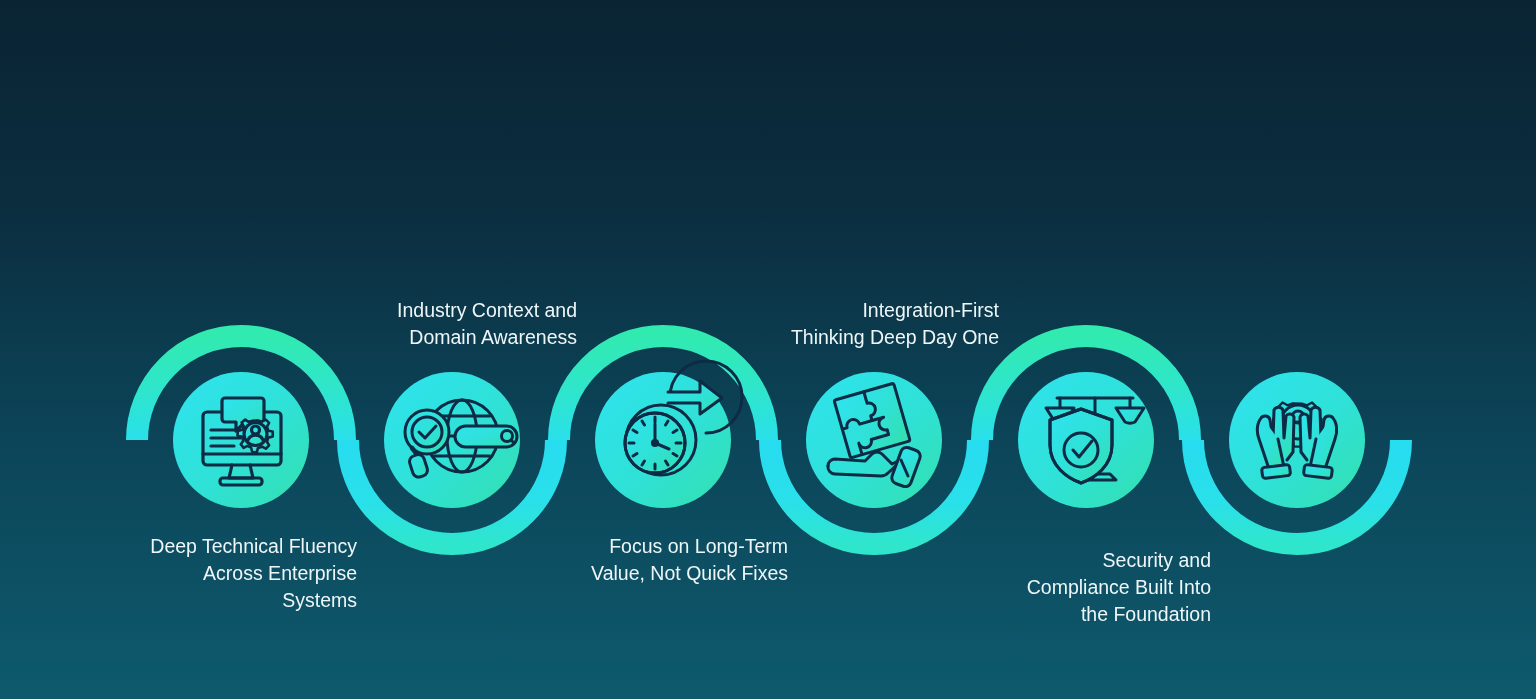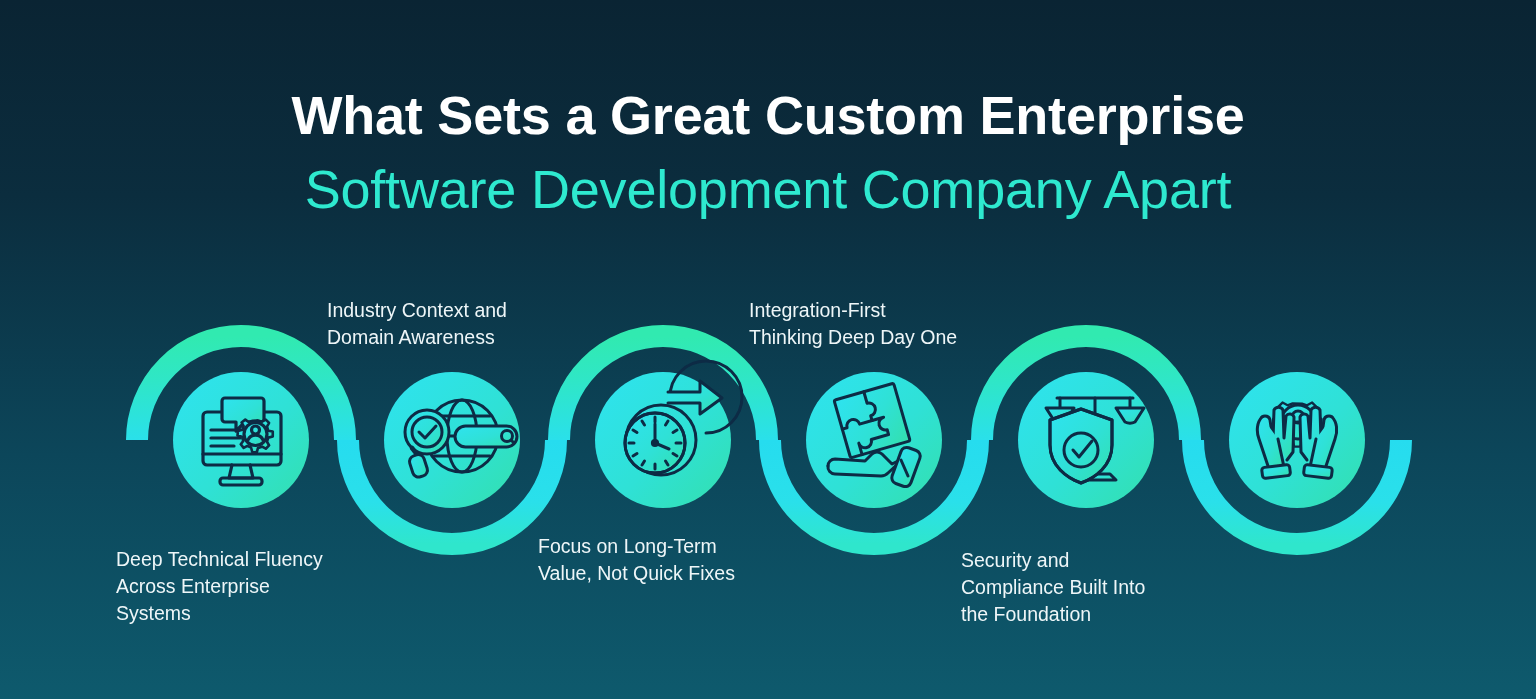--- a/index.html
+++ b/index.html
@@ -48,21 +48,21 @@
     margin-top: 20px;
     font-size: 54px;
     font-weight: normal;
     color: #2ee9cf;
     letter-spacing: -0.2px;
     font-family: "Liberation Sans", sans-serif;
   }
   .step-label {
     position: absolute;
     width: 250px;
-    text-align: left;
+    text-align: right;
     color: #eef6f8;
     font-size: 19.5px;
     line-height: 27px;
     font-family: "Liberation Sans", sans-serif;
     white-space: pre-line;
   }
   .label-above { }
   .label-below { }
 </style>
 </head>
@@ -245,26 +245,22 @@
         <path d="M 1262 417 c -5 5 -6 14 -3 22 l 10 30 l 15 -2 l -6 -28" fill="url(#gradCircle)"></path>
         <rect x="1262" y="466" width="28" height="11" rx="3" fill="url(#gradCircle)" transform="rotate(-7 1276 471)"></rect>
 
         <path d="M 1332 417 a 5 5 0 0 0 -8 3 l -3 20 l -1 -30 a 5 5 0 0 0 -9 0 l -1 28 l -2 -22 a 4.5 4.5 0 0 0 -8 1 l 1 35 l 6 8" fill="url(#gradCircle)"></path>
         <path d="M 1332 417 c 5 5 6 14 3 22 l -10 30 l -15 -2 l 6 -28" fill="url(#gradCircle)"></path>
         <rect x="1304" y="466" width="28" height="11" rx="3" fill="url(#gradCircle)" transform="rotate(7 1318 471)"></rect>
       </g>
     </g>
   </svg>
 
-  <div class="title-block">
-    <span class="title-line1">What Sets a Great Custom Enterprise</span>
-    <span class="title-line2">Software Development Company Apart</span>
-  </div>
-
-  <div class="step-label label-below" style="left:116px; top:533px;margin-top:13px;">Deep Technical Fluency
+
+  <div class="step-label label-below" style="left:107px; top:533px;">Deep Technical Fluency
 Across Enterprise
 Systems</div>
   <div class="step-label label-above" style="left:327px; top:297px;">Industry Context and
 Domain Awareness</div>
   <div class="step-label label-below" style="left:538px; top:533px;">Focus on Long-Term
 Value, Not Quick Fixes</div>
   <div class="step-label label-above" style="left:749px; top:297px;">Integration-First
 Thinking Deep Day One</div>
   <div class="step-label label-below" style="left:961px; top:547px;">Security and
 Compliance Built Into

